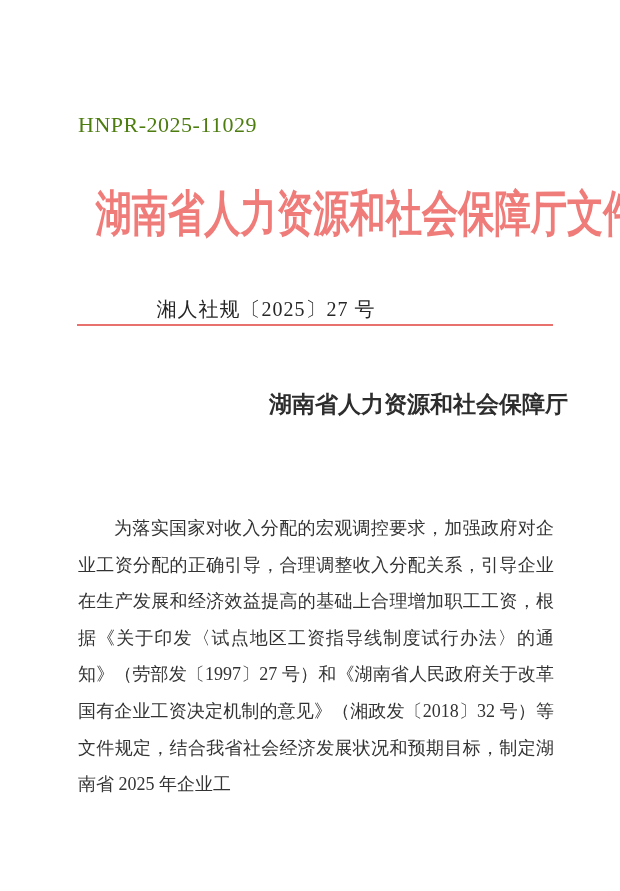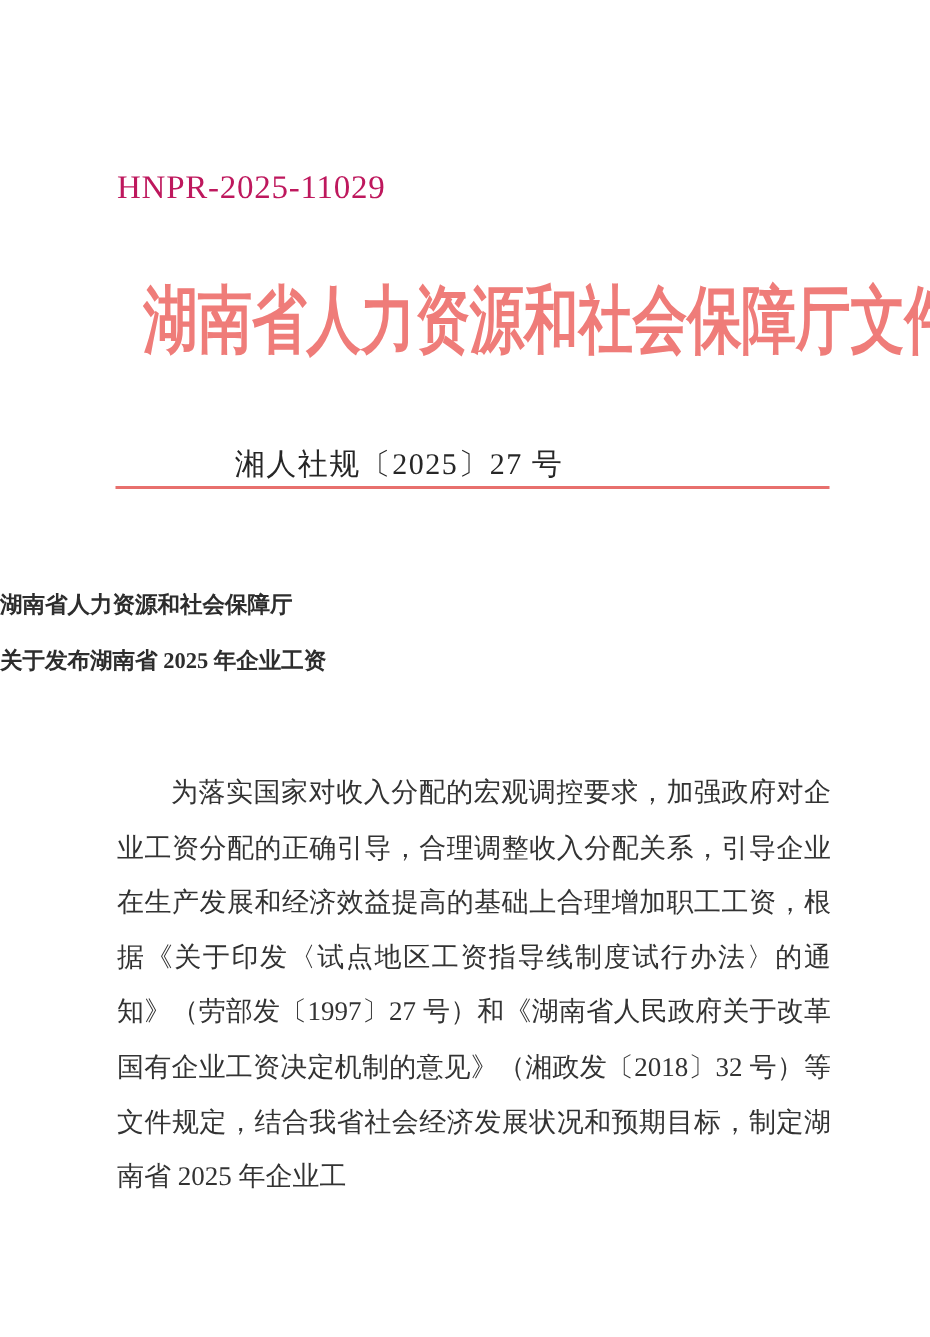--- a/index.html
+++ b/index.html
@@ -15,21 +15,21 @@
     overflow: hidden;
     font-family: "Liberation Serif", serif;
     color: #343434;
   }
   .ref-code {
     position: absolute;
     left: 78px;
     top: 112px;
     font-size: 22px;
     letter-spacing: 0.5px;
-    color: #be185d;
+    color: #4d7c0f;
   }
   .letterhead-title-wrap {
     position: absolute;
     left: 0;
     top: 181px;
     width: 620px;
     text-align: center;
   }
   .letterhead-title {
     display: inline-block;
@@ -55,22 +55,22 @@
     left: 77px;
     top: 324px;
     width: 476px;
     height: 2px;
   }
   .subject-title {
     position: absolute;
     left: 0;
     top: 386px;
     width: 568px;
-    text-align: left;
-    font-size: 15px;
+    text-align: right;
+    font-size: 23px;
     font-weight: 700;
     line-height: 37px;
     color: #2d2d2d;
   }
   .body-text {
     position: absolute;
     left: 78px;
     top: 510px;
     width: 476px;
     font-size: 18px;
@@ -95,20 +95,19 @@
   <div class="letterhead-title-wrap">
     <div class="letterhead-title" style="color: rgb(239, 124, 121);">湖南省人力资源和社会保障厅文件</div>
   </div>
 
   <div class="doc-number">湘人社规〔2025〕27 号</div>
 
   <div class="red-divider" style="background: rgb(232, 112, 109);"></div>
 
   <div class="subject-title">
     <div>湖南省人力资源和社会保障厅</div>
-    <div>关于发布湖南省 2025 年企业工资</div>
   </div>
 
   <div class="body-text">
     <p class="indented">为落实国家对收入分配的宏观调控要求，加强政府对企业工资分配的正确引导，合理调整收入分配关系，引导企业在生产发展和经济效益提高的基础上合理增加职工工资，根据《关于印发〈试点地区工资指导线制度试行办法〉的通知》（劳部发〔1997〕27 号）和《湖南省人民政府关于改革国有企业工资决定机制的意见》（湘政发〔2018〕32 号）等文件规定，结合我省社会经济发展状况和预期目标，制定湖南省 2025 年企业工</p>
   </div>
 
 </div>
 
 </body></html>

